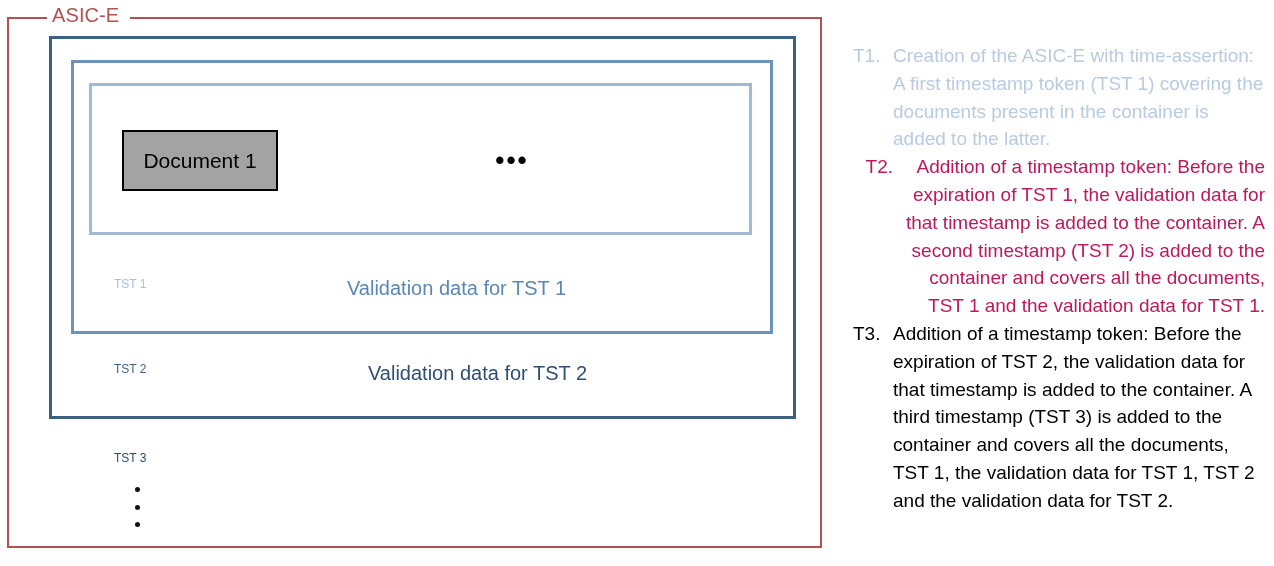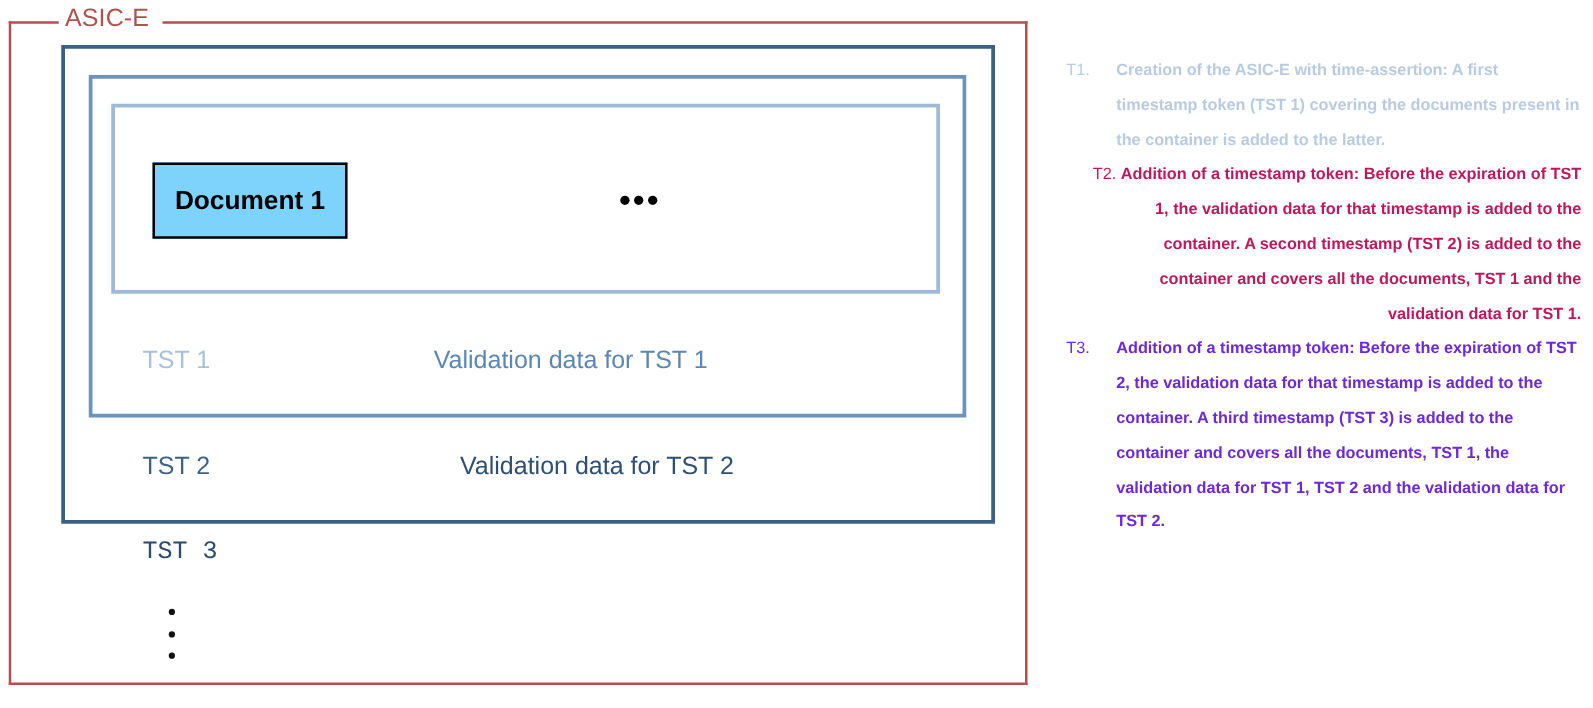--- a/index.html
+++ b/index.html
@@ -102,28 +102,27 @@
     top: 130px;
     width: 663px;
     height: 61px;
   }
   .doc-box {
     position: absolute;
     top: 0;
     height: 61px;
     box-sizing: border-box;
     border: 2px solid #000000;
-    background: #7dd3fc;
+    background: #a3a3a3;
     display: flex;
     align-items: center;
     justify-content: center;
     font-size: 21px;
     color: #000000;
     white-space: nowrap;
-    font-weight: bold;
   }
   .doc-1 { left: 33px;  width: 156px; }
   .doc-2 { left: 214px; width: 156px; }
   .doc-n { left: 478px; width: 154px; }
 
   .doc-ellipsis {
     position: absolute;
     left: 393px;
     top: 0;
     width: 60px;
@@ -133,36 +132,36 @@
     justify-content: center;
     font-size: 26px;
     letter-spacing: 2px;
     color: #000000;
     font-weight: bold;
   }
 
   
   .tst-label {
     position: absolute;
-    font-size: 20px;
+    font-size: 12px;
     white-space: nowrap;
   }
   .vd-label {
     position: absolute;
     font-size: 20px;
     white-space: nowrap;
   }
 
   .tst1 { left: 114px; top: 277px; color: #a8c0da; }
   .vd1  { left: 347px; top: 277px; color: #5b87b5; }
 
   .tst2 { left: 114px; top: 362px; color: #3f6288; }
   .vd2  { left: 352px; top: 362px; color: #2e4f73; margin-left: 16px; }
 
-  .tst3 { left: 114px; top: 430px; color: #2b4a6d; font-family: Liberation Mono, monospace; }
+  .tst3 { left: 114px; top: 451px; color: #2b4a6d; }
 
   .vdots {
     position: absolute;
     left: 130px;
     top: 487px;
     width: 14px;
     height: 40px;
     display: flex;
     flex-direction: column;
     justify-content: space-between;
@@ -179,35 +178,34 @@
   
   #steps {
     position: absolute;
     left: 853px;
     top: 42px;
     width: 412px;
   }
   .step {
     display: flex;
     align-items: flex-start;
-    font-size: 13px;
+    font-size: 19px;
     line-height: 27.8px;
   }
   .step-num {
     width: 40px;
     flex: 0 0 40px;
     white-space: nowrap;
   }
   .step-text {
     flex: 1 1 auto;
-    font-weight: bold;
   }
   .step-t1 { color: #b9cbe0; }
   .step-t2 { color: #be185d; text-align: right; }
-  .step-t3 { color: #6d28d9; }
+  .step-t3 { color: #000000; }
 </style>
 </head>
 <body>
 
 <div id="diagram">
 
   <div class="asice-top-left"></div>
   <div class="asice-top-right"></div>
   <div class="asice-frame"></div>
   <div class="asice-label">ASIC-E</div>

